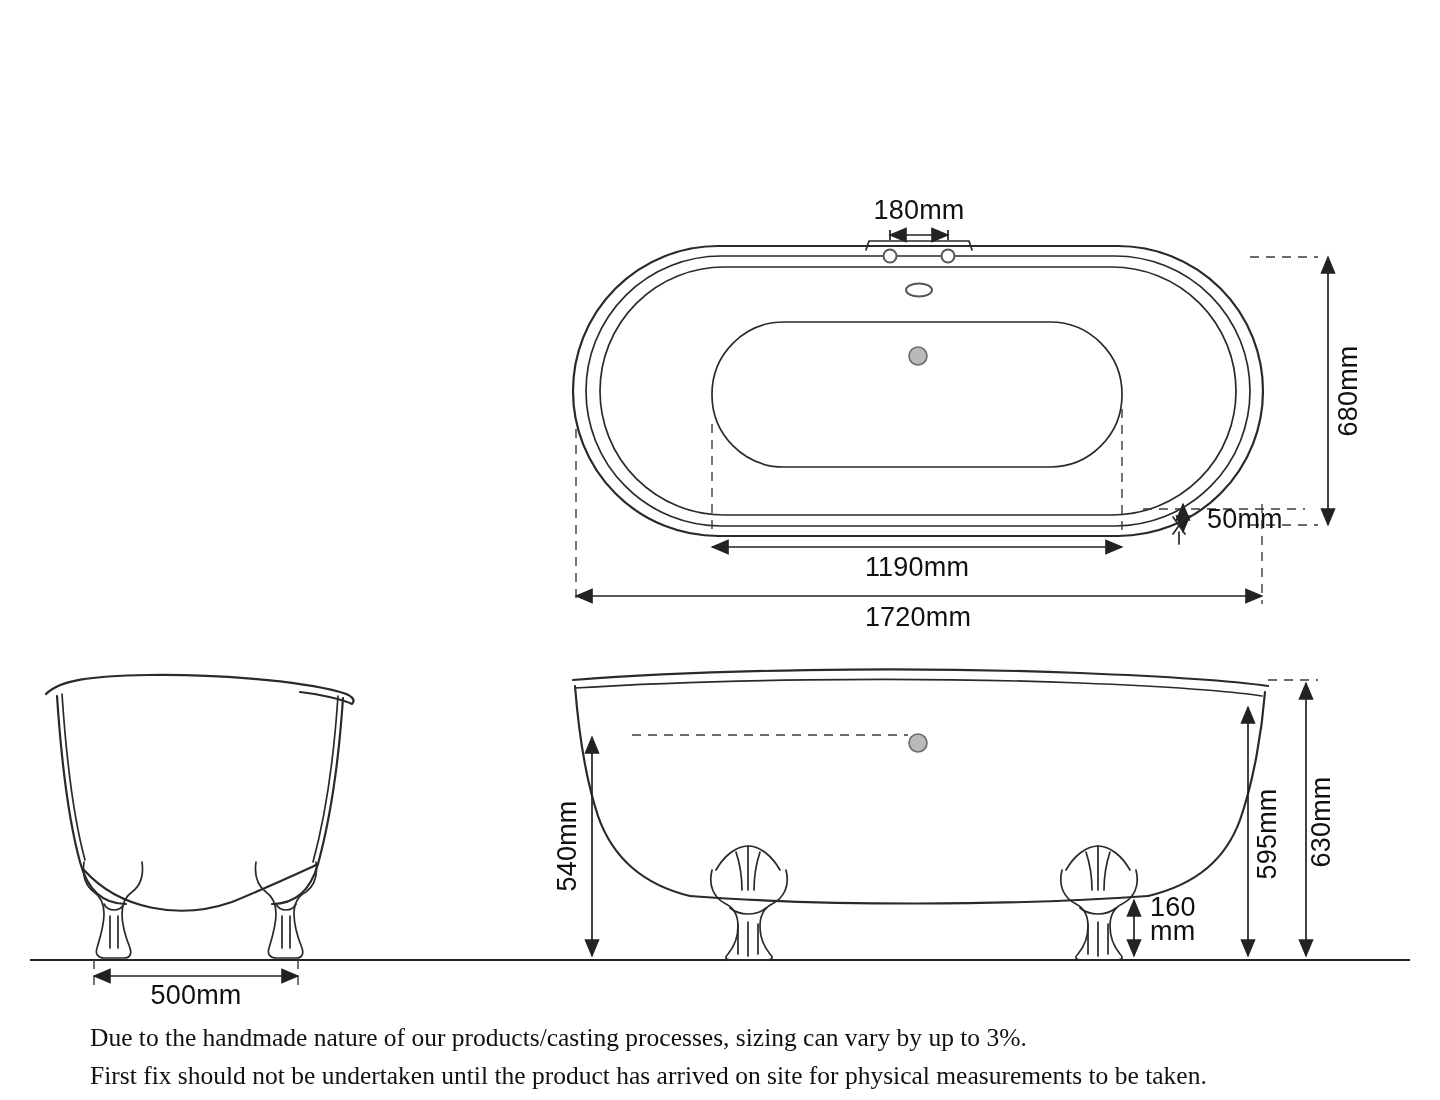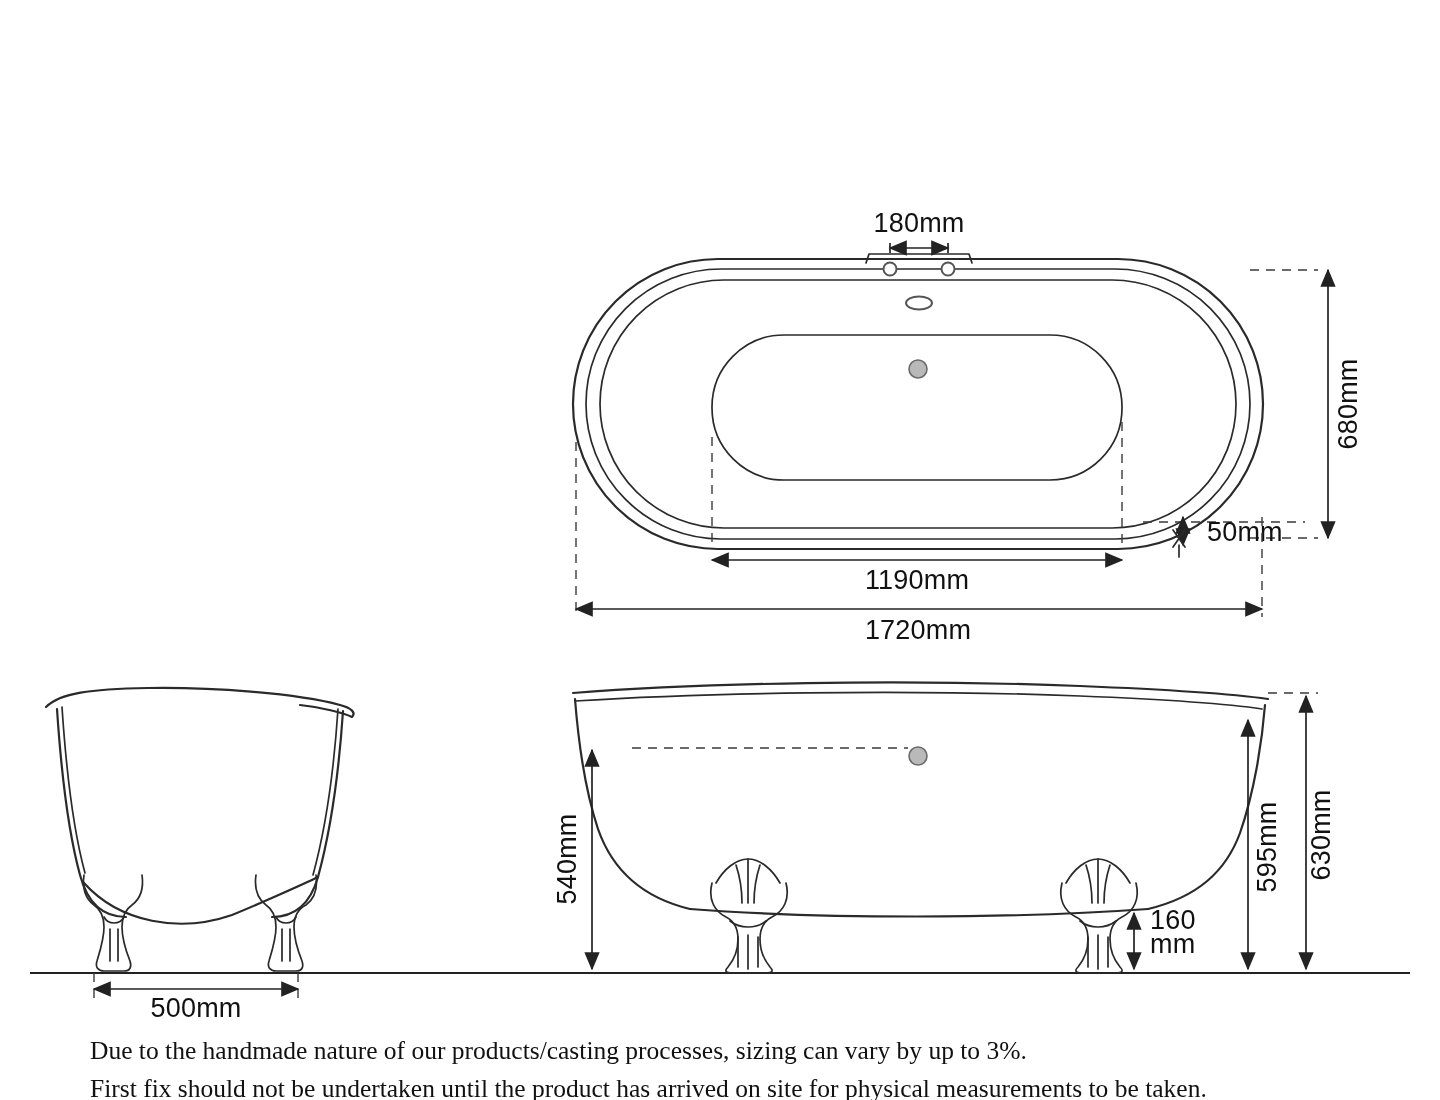--- a/index.html
+++ b/index.html
@@ -10,21 +10,21 @@
   body {
     width: 1440px;
     height: 1100px;
     font-family: "Liberation Sans", sans-serif;
     color: #1a1a1a;
     position: relative;
     overflow: hidden;
   }
   #stage {
     position: absolute;
-    left: 0; top: 17px;
+    left: 0; top: 4px;
     width: 1440px;
     height: 940px;
   }
   svg.diagram {
     position: absolute;
     left: 0; top: 0;
     width: 1440px;
     height: 1100px;
   }
   .dim-label {

